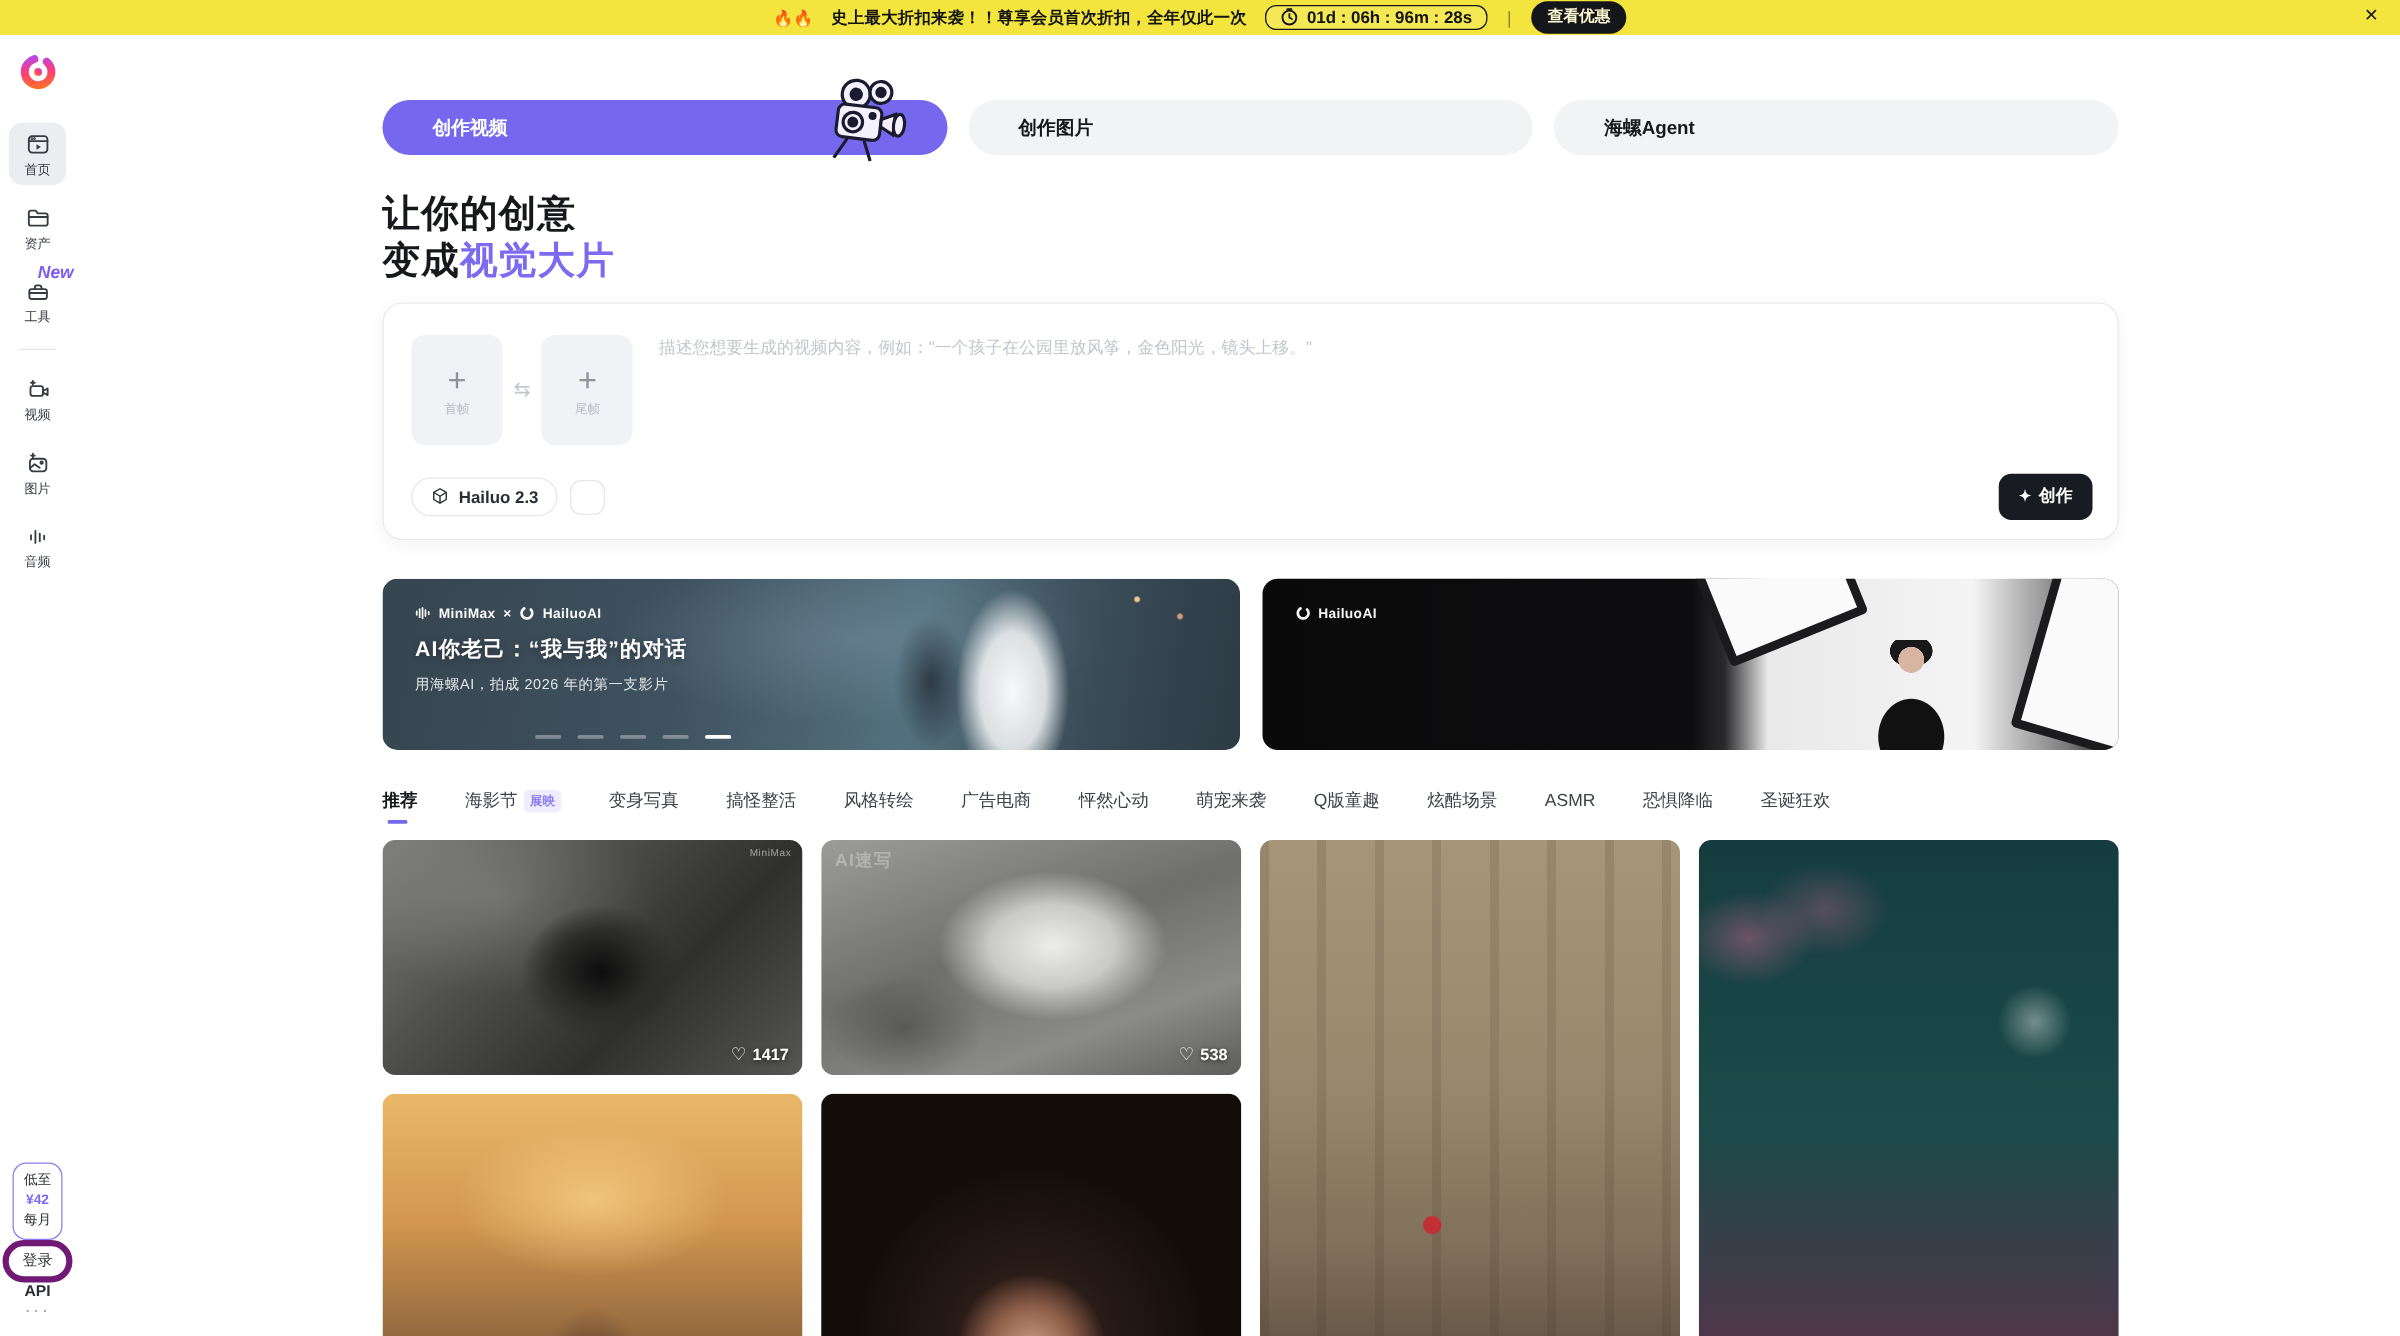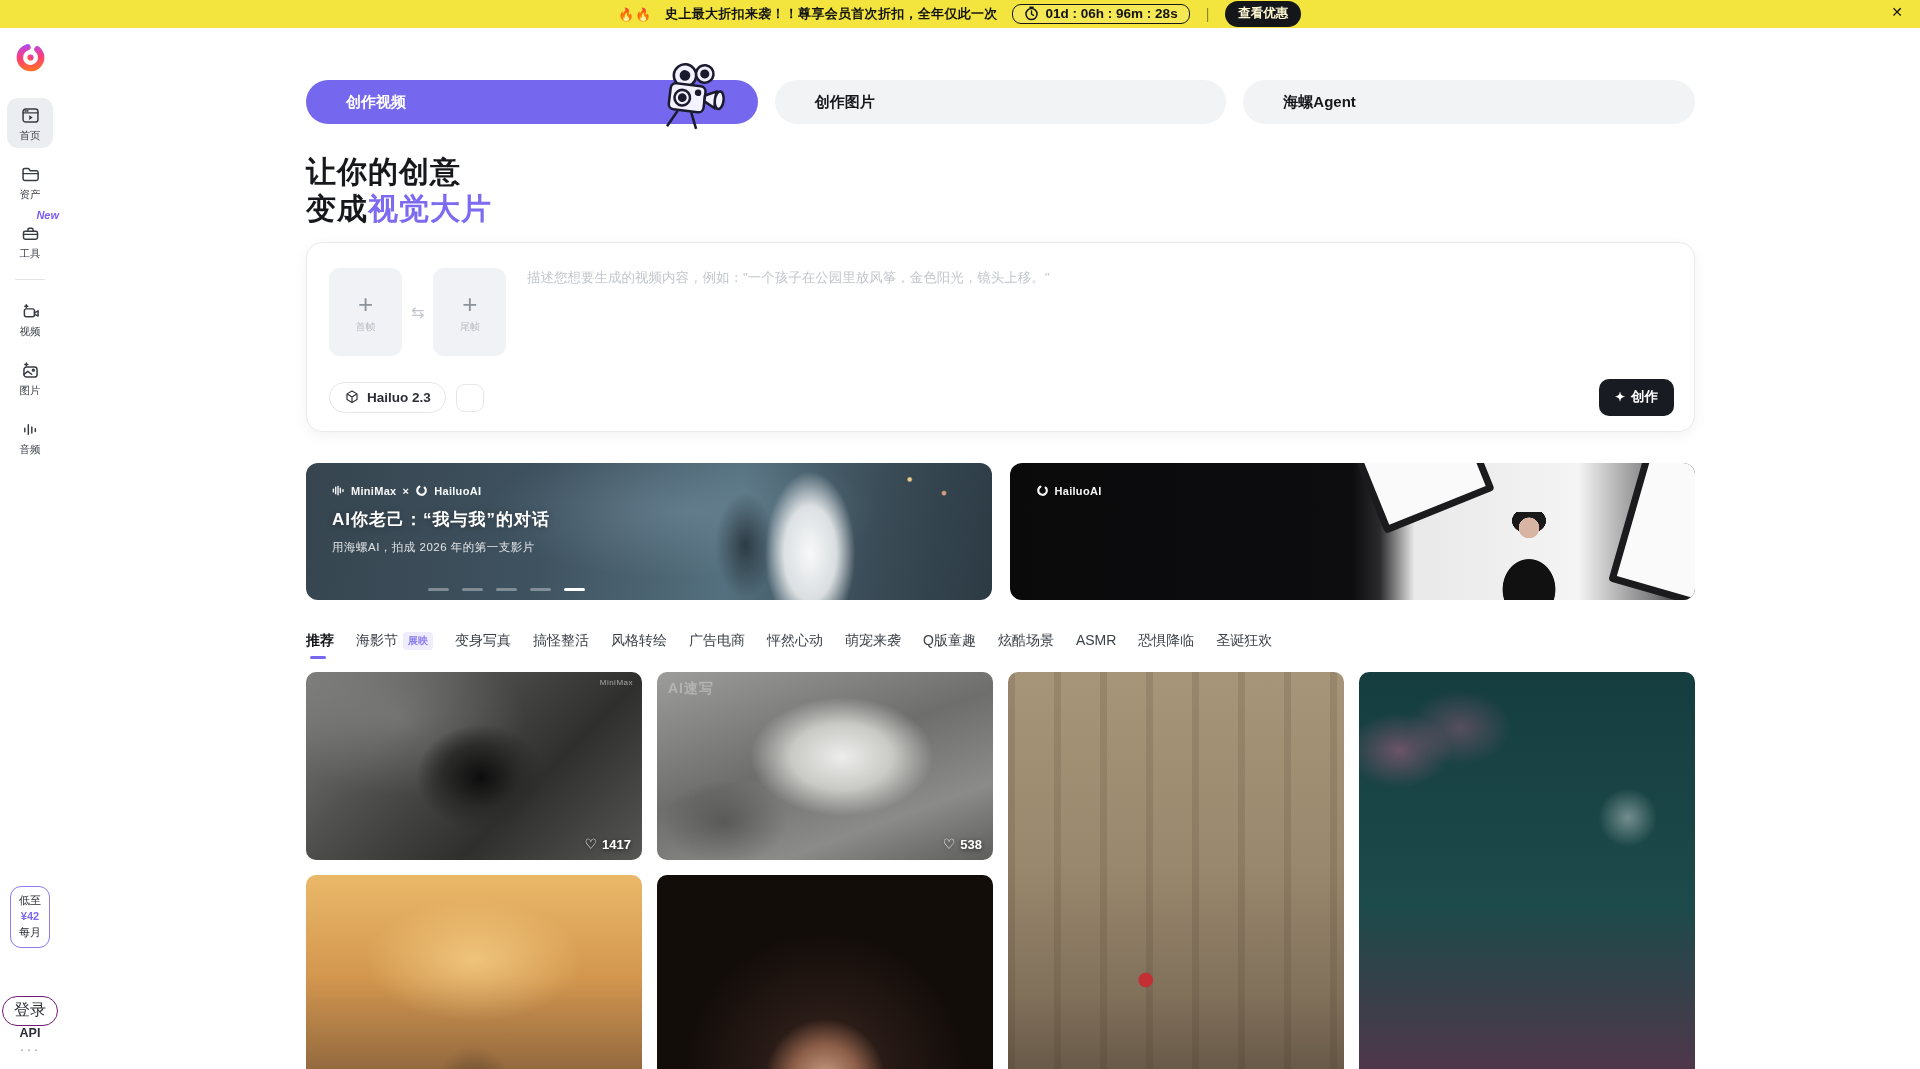--- a/index.html
+++ b/index.html
@@ -18,26 +18,26 @@
 
   
   .app { display:flex; height:1041px; }
 
   
   .sidebar { width:60px; flex:0 0 60px; display:flex; flex-direction:column; align-items:center; padding-top:13px; }
   .logo { width:33px; height:33px; border-radius:10px; margin-bottom:24px; cursor:pointer; }
   .nav-item { width:46px; padding:7px 0 5px; border-radius:11px; display:flex; flex-direction:column; align-items:center; gap:3px; color:#373c43; font-size:10.5px; margin-bottom:9px; cursor:pointer; position:relative; }
   .nav-item.active { background:#ECEDF0; }
   .nav-item svg { width:21px; height:21px; stroke:#373c43; fill:none; stroke-width:1.7; stroke-linecap:round; stroke-linejoin:round; }
-  .badge-new { position:absolute; top:-7px; right:-6px; color:#7B5CF5; font-size:11px; font-weight:700; font-style:italic; }
+  .badge-new { position:absolute; top:-7px; right:-6px; color:#7B5CF5; font-size:14px; font-weight:700; font-style:italic; }
   .side-divider { width:30px; height:1px; background:#E4E5E9; margin:4px 0 14px; }
   .side-bottom { margin-top:auto; display:flex; flex-direction:column; align-items:center; padding-bottom:12px; }
   .price-box { border:1px solid #8C7CF0; border-radius:11px; padding:6px 8px; text-align:center; font-size:11px; line-height:1.45; color:#2a2d33; cursor:pointer; background:#fff; }
   .price-amount { color:#7C6AF0; font-weight:700; }
-  .login-btn { border:1px solid #701a75; background:#fff; border-radius:999px; padding:3px 11px 4px; font-size:16px; color:#2a2d33; cursor:pointer;margin-top:48px; }
+  .login-btn { border:5px solid #701a75; background:#fff; border-radius:999px; padding:3px 11px 4px; font-size:12px; color:#2a2d33; cursor:pointer; }
   .api-link { font-size:12.5px; color:#2a2d33; font-weight:600; cursor:pointer; }
   .more-dots { color:#9aa0a6; font-size:15px; letter-spacing:2px; cursor:pointer; }
 
   
   .main { flex:1; padding:52px 225px 0 246px; }
 
   .tabs { display:flex; gap:17px; }
   .tab { flex:1; height:44px; border-radius:22px; background:#F2F3F5; display:flex; align-items:center; padding:0 40px; font-size:15px; font-weight:700; color:#17181c; cursor:pointer; position:relative; }
   .tab.active { background:#7668EE; color:#fff; }
   .tab-camera { position:absolute; right:24px; top:-18px; width:82px; height:72px; pointer-events:none; }
@@ -83,21 +83,21 @@
   .brand-row { display:flex; align-items:center; gap:6px; font-size:11px; font-weight:700; letter-spacing:.3px; opacity:.96; }
   .brand-row svg { width:13px; height:13px; }
   .banner-title { margin-top:11px; font-size:17px; font-weight:800; letter-spacing:1px; text-shadow:0 1px 6px rgba(0,0,0,.35); }
   .banner-sub { margin-top:9px; font-size:11.5px; opacity:.85; letter-spacing:.5px; }
   .banner2 .banner-title { margin-top:13px; line-height:1.45; }
   .carousel-dots { position:absolute; bottom:9px; left:122px; display:flex; gap:13px; z-index:2; }
   .dash { width:21px; height:3px; border-radius:2px; background:rgba(255,255,255,.35); cursor:pointer; }
   .dash.active { background:#fff; }
 
   
-  .cats { margin-top:32px; display:flex; align-items:flex-start; gap:22px; font-size:14px; color:#3c4148; }
+  .cats { margin-top:32px; display:flex; align-items:flex-start; gap:38px; font-size:14px; color:#3c4148; }
   .cat { display:flex; align-items:center; gap:5px; padding-bottom:9px; cursor:pointer; position:relative; white-space:nowrap; }
   .cat.active { font-weight:800; color:#15161a; }
   .cat.active::after { content:""; position:absolute; bottom:0; left:4px; width:16px; height:3.5px; background:#7668EE; border-radius:2px; }
   .cat-badge { background:#EFECFD; color:#8A7DF0; font-size:10px; padding:1.5px 5px 2px; border-radius:4px; font-weight:600; }
 
   
   .grid { margin-top:13px; display:grid; grid-template-columns:repeat(4,1fr); gap:15px; align-items:start; }
   .vcol { display:flex; flex-direction:column; gap:15px; }
   .vcard { border-radius:10px; position:relative; overflow:hidden; cursor:pointer; background:#222; }
   .h-small { height:188px; }

